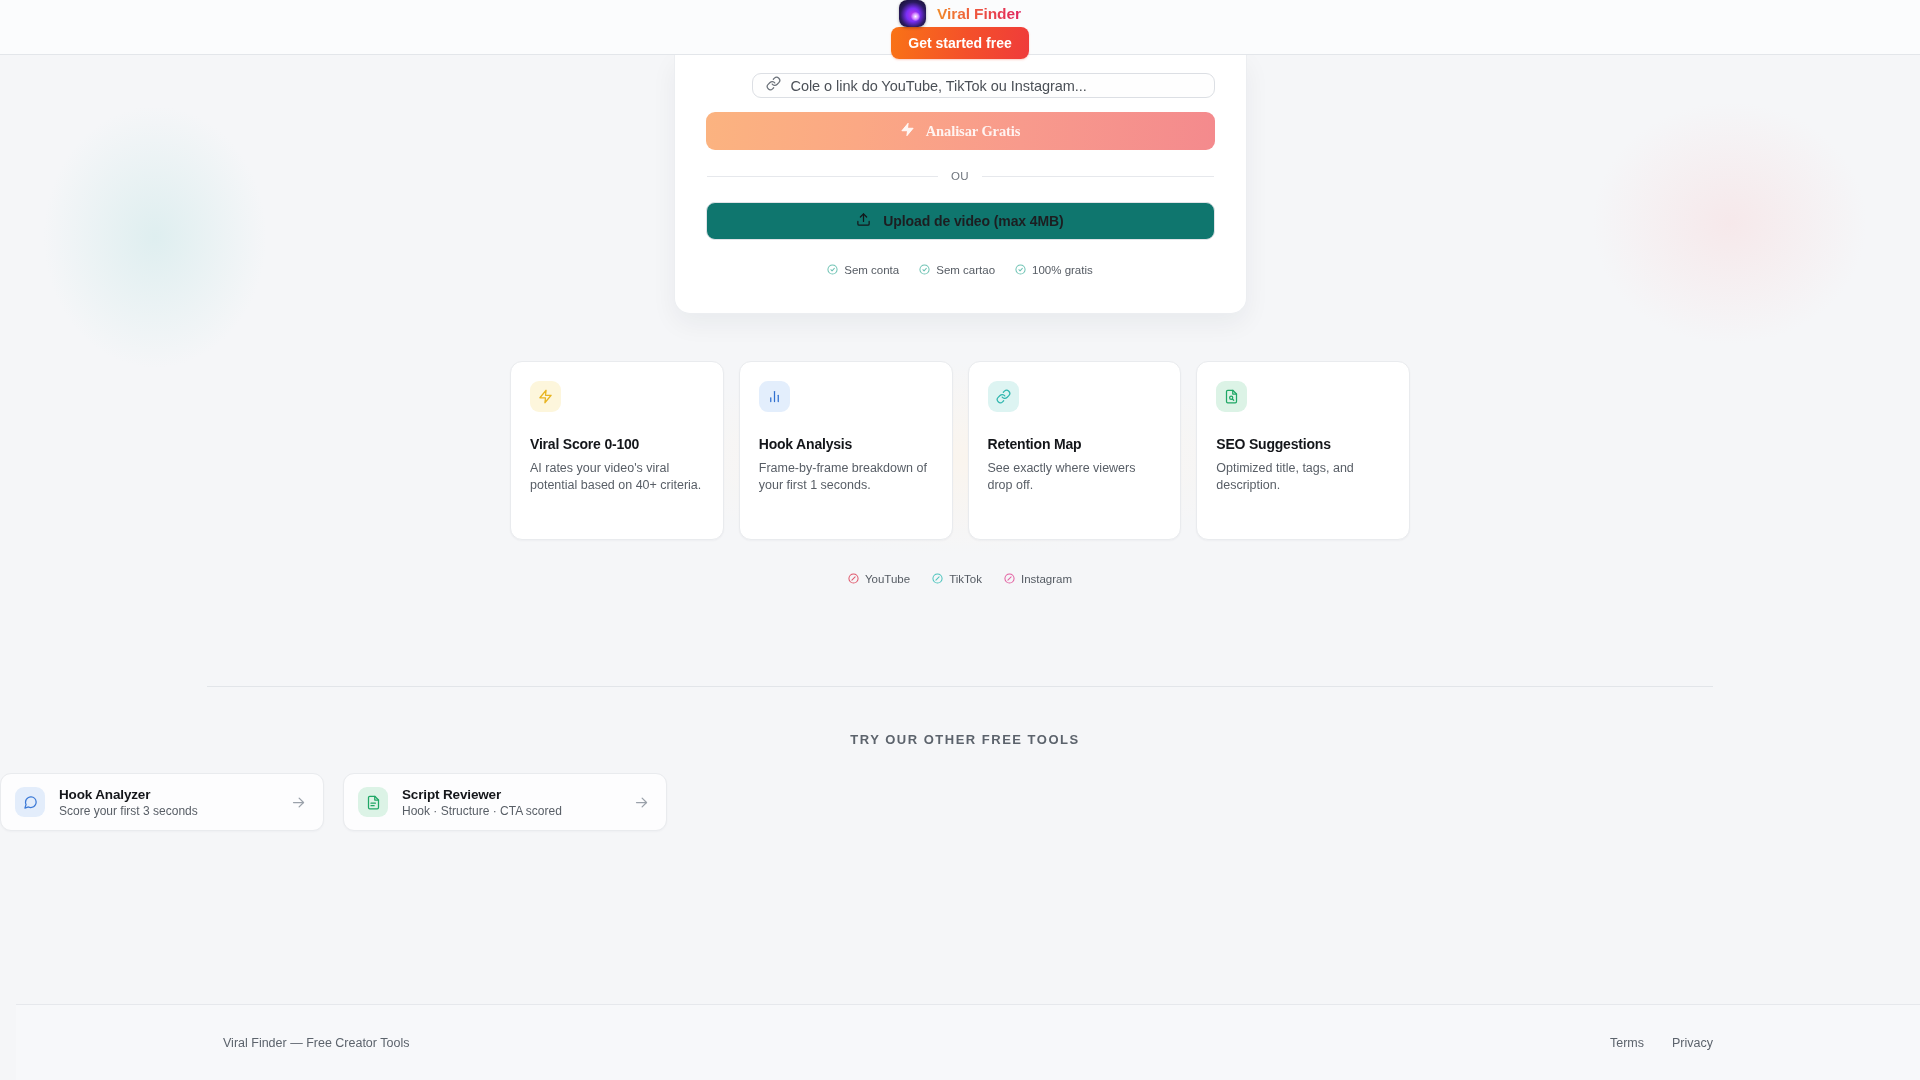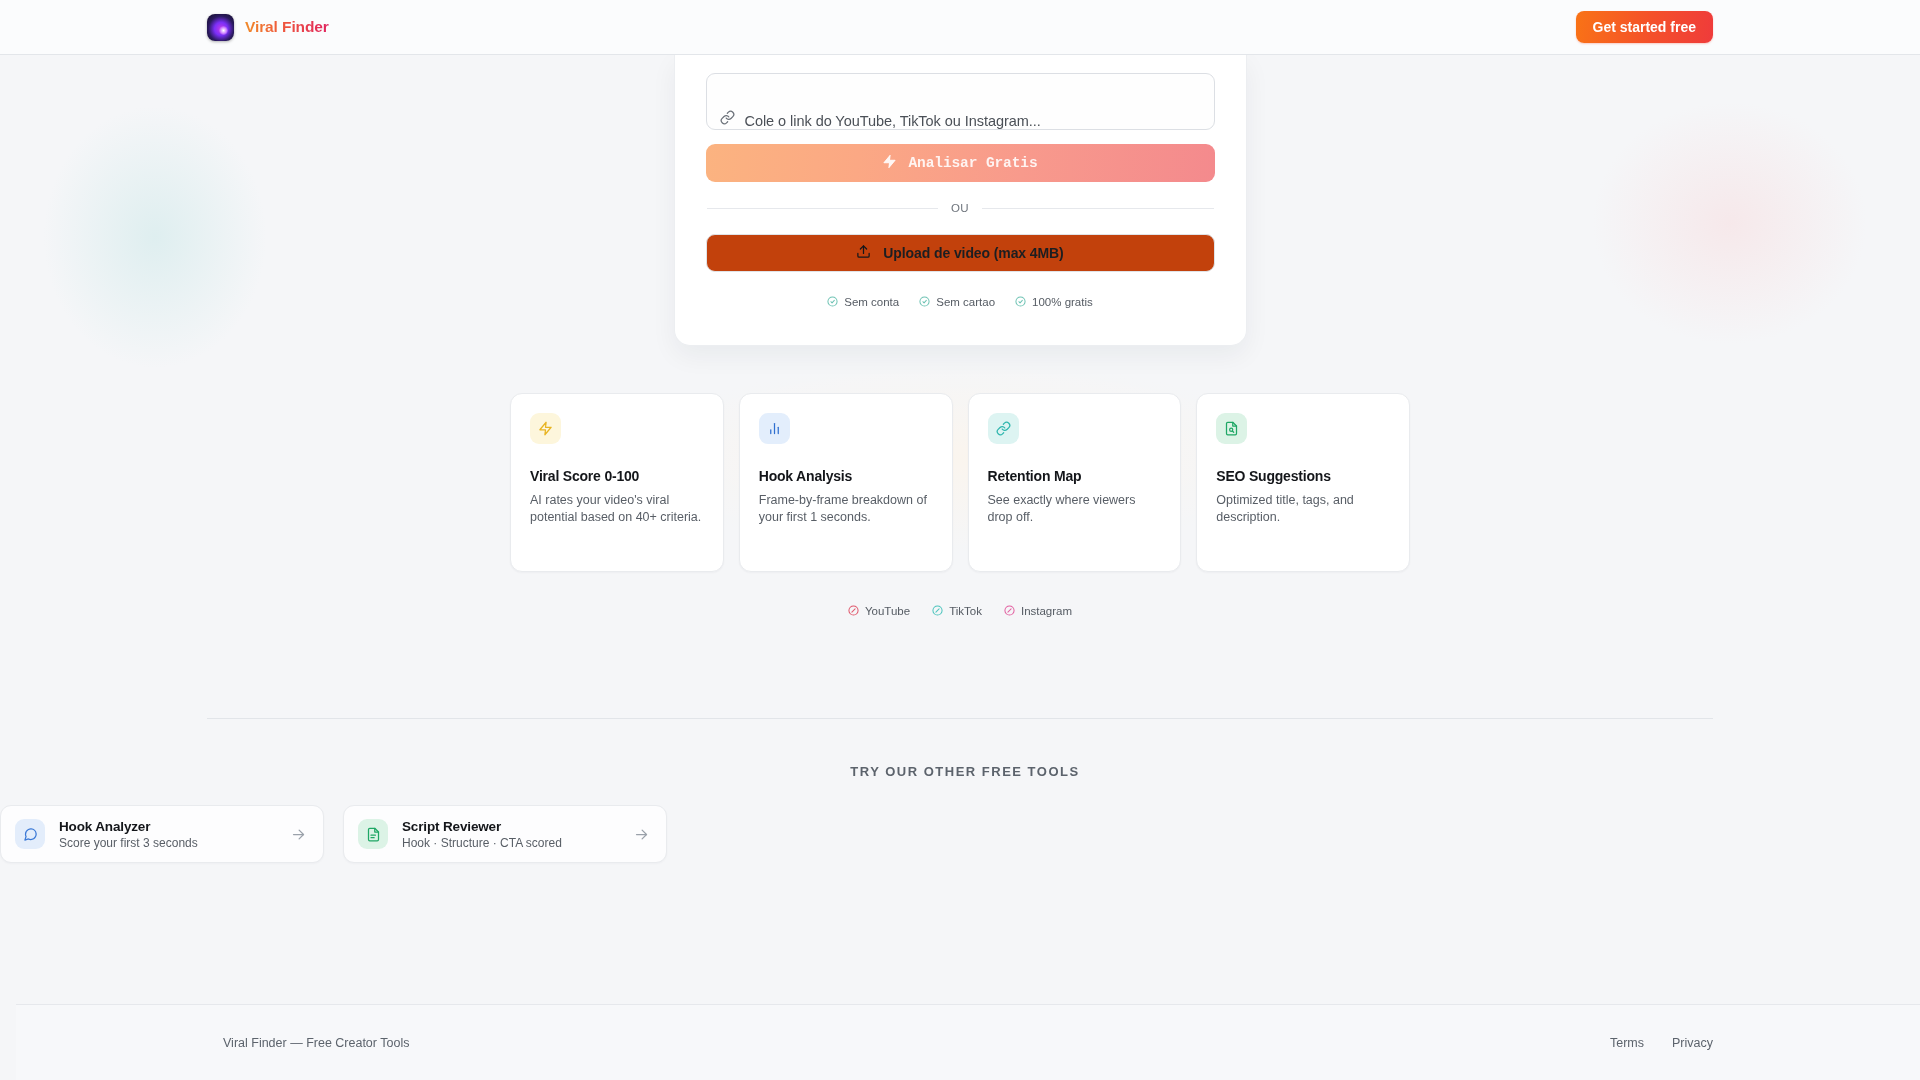--- a/index.html
+++ b/index.html
@@ -34,20 +34,21 @@
   }
 
   
   .header {
     position: relative; z-index: 5;
     height: 55px;
     background: #fbfcfd;
     border-bottom: 1px solid #e3e6ea;
     display: flex; align-items: center;
     padding: 0 207px;
+    flex-direction: column;
   }
   .brand { display: flex; align-items: center; gap: 11px; }
   .brand-logo {
     width: 27px; height: 27px; border-radius: 8px;
     background:
       radial-gradient(circle at 52% 55%, #c23ae8 0%, #7b2ff7 32%, #2a1a5e 62%, #100b20 100%);
     box-shadow: 0 1px 3px rgba(0,0,0,0.30);
     position: relative; overflow: hidden; flex: none;
   }
   .brand-logo::after {
@@ -78,56 +79,56 @@
     background: #ffffff;
     border: 1px solid #eceef1;
     border-top: none;
     border-radius: 0 0 16px 16px;
     box-shadow: 0 10px 26px rgba(24,30,48,0.055);
     padding: 18px 31px 34px;
   }
 
   .link-field {
     position: relative;
-    height: 57px;
+    height: 25px;
     background: #fefefe;
     border: 1px solid #dcdfe4;
     border-radius: 9px;
-    display: flex; align-items: flex-end;
-    padding: 0 13px; gap: 10px;
+    display: flex; align-items: center;
+    padding: 0 13px; gap: 10px; margin-left: 46px;
   }
   .link-field .ph {
     font-size: 14.5px; color: #4b5057; letter-spacing: -0.05px;
     background: none; border: none; outline: none; flex: 1;
     font-family: inherit; padding: 0;
   }
   .link-field .ph::placeholder { color: #4b5057; opacity: 1; }
 
   .analyze-btn {
     margin-top: 14px;
     width: 100%; height: 38px;
     border: none; border-radius: 9px;
     cursor: default;
     display: flex; align-items: center; justify-content: center; gap: 11px;
     background: linear-gradient(95deg, #fbb380 0%, #fba884 30%, #f89a8c 62%, #f48a8d 100%);
     color: rgba(255,255,255,0.88);
-    font-family: Liberation Mono, monospace; font-size: 14.5px; font-weight: 600; letter-spacing: -0.1px;
+    font-family: Liberation Serif, serif; font-size: 14.5px; font-weight: 600; letter-spacing: -0.1px;
   }
 
   .or-row {
     display: flex; align-items: center; gap: 13px;
     margin-top: 20px; padding: 0 1px;
   }
   .or-row .rule { flex: 1; height: 1px; background: #e6e8ec; }
   .or-row .or-text { font-size: 11.5px; color: #6e747c; letter-spacing: 0.3px; }
 
   .upload-btn {
     margin-top: 20px;
     width: 100%; height: 38px;
-    background: #c2410c;
+    background: #0f766e;
     border: 1px solid #e0e3e7;
     border-radius: 9px;
     cursor: pointer;
     display: flex; align-items: center; justify-content: center; gap: 12px;
     font-family: inherit; font-size: 14px; font-weight: 600; color: #1c1e21;
     letter-spacing: -0.1px;
   }
 
   .trust-row {
     margin-top: 21px;

